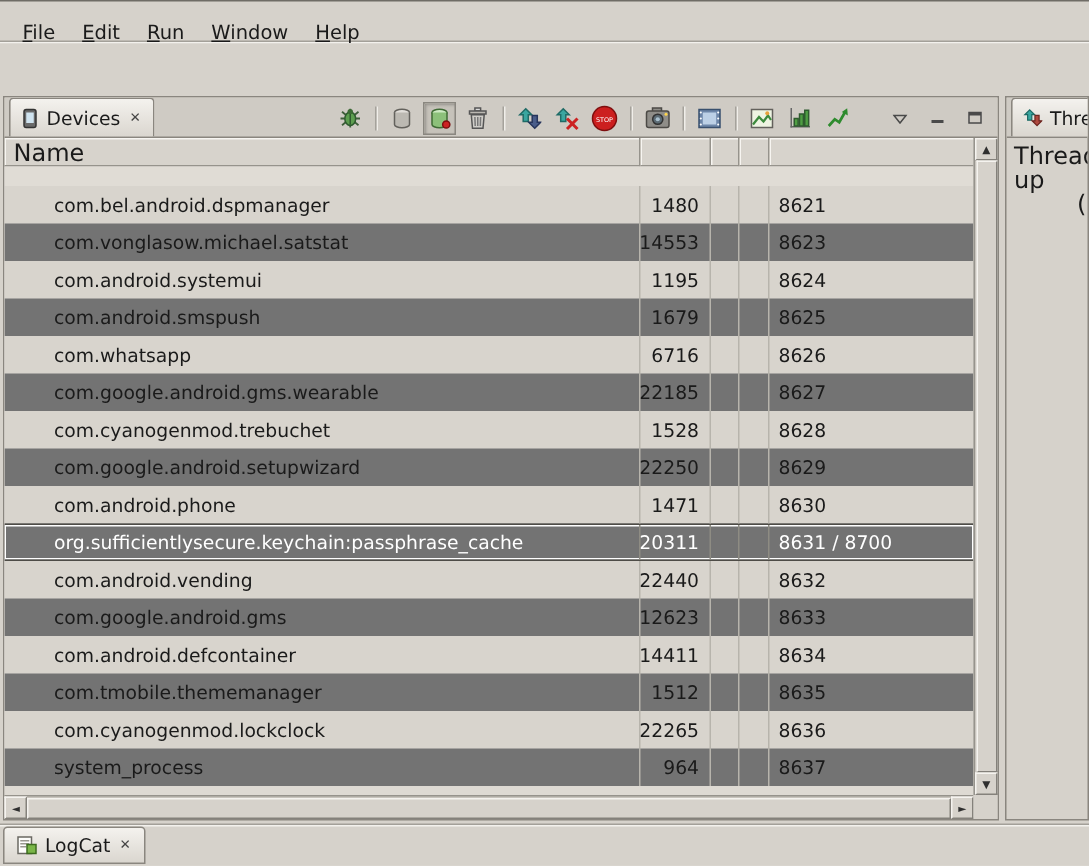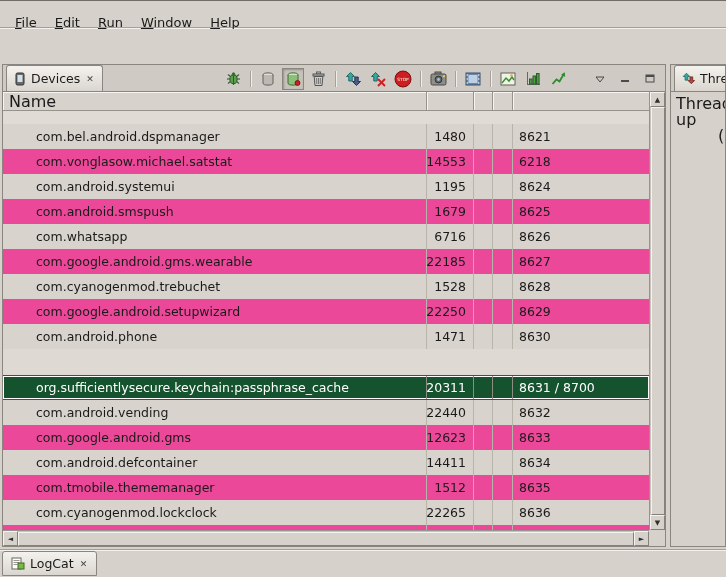--- a/index.html
+++ b/index.html
@@ -87,21 +87,21 @@
   .h-name { width:424px; } .h-pid { width:47px; } .h-s1 { width:19px; } .h-s2 { width:20px; }
   .h-port { flex:1; border-right:none; }
 
   .rows-viewport {
     position:absolute; left:0; right:16px; top:46px; bottom:16px;
     overflow:hidden; background:#dedad3;
   }
   .partial-row { height:13px; background:#e0dcd5; }
   .trow { display:flex; height:25px; font-size:12.5px; cursor:default; }
   .trow.even { background:#d8d4cd; }
-  .trow.odd  { background:#ec4899; }
+  .trow.odd  { background:#737373; }
   .trow > div { height:100%; display:flex; align-items:center; overflow:hidden; white-space:nowrap; }
   .c-name { width:424px; padding-left:33px; border-right:1px solid #b7b4ac; }
   .c-pid  { width:47px; justify-content:flex-end; padding-right:7px; border-right:1px solid #b7b4ac; }
   .c-s1   { width:19px; border-right:1px solid #b7b4ac; }
   .c-s2   { width:20px; border-right:1px solid #b7b4ac; }
   .c-port { flex:1; padding-left:6px; }
   .trow.selected {
     color:#fff;
     box-shadow:inset 0 0 0 1px #fff;
     border-top:1px solid #4e4c47; border-bottom:1px solid #4e4c47;
@@ -344,21 +344,21 @@
         <div class="c-pid">1480</div>
         <div class="c-s1"></div>
         <div class="c-s2"></div>
         <div class="c-port">8621</div>
       </div>
       <div class="trow odd">
         <div class="c-name">com.vonglasow.michael.satstat</div>
         <div class="c-pid">14553</div>
         <div class="c-s1"></div>
         <div class="c-s2"></div>
-        <div class="c-port">6218</div>
+        <div class="c-port">8623</div>
       </div>
       <div class="trow even">
         <div class="c-name">com.android.systemui</div>
         <div class="c-pid">1195</div>
         <div class="c-s1"></div>
         <div class="c-s2"></div>
         <div class="c-port">8624</div>
       </div>
       <div class="trow odd">
         <div class="c-name">com.android.smspush</div>
@@ -395,21 +395,21 @@
         <div class="c-s2"></div>
         <div class="c-port">8629</div>
       </div>
       <div class="trow even">
         <div class="c-name">com.android.phone</div>
         <div class="c-pid">1471</div>
         <div class="c-s1"></div>
         <div class="c-s2"></div>
         <div class="c-port">8630</div>
       </div>
-      <div class="trow odd selected" style="background: #14532d; color: rgb(255, 255, 255); margin-top: 26px;">
+      <div class="trow odd selected" style="background: #737373; color: rgb(255, 255, 255);">
         <div class="c-name">org.sufficientlysecure.keychain:passphrase_cache</div>
         <div class="c-pid">20311</div>
         <div class="c-s1"></div>
         <div class="c-s2"></div>
         <div class="c-port">8631 / 8700</div>
       </div>
       <div class="trow even">
         <div class="c-name">com.android.vending</div>
         <div class="c-pid">22440</div>
         <div class="c-s1"></div>

